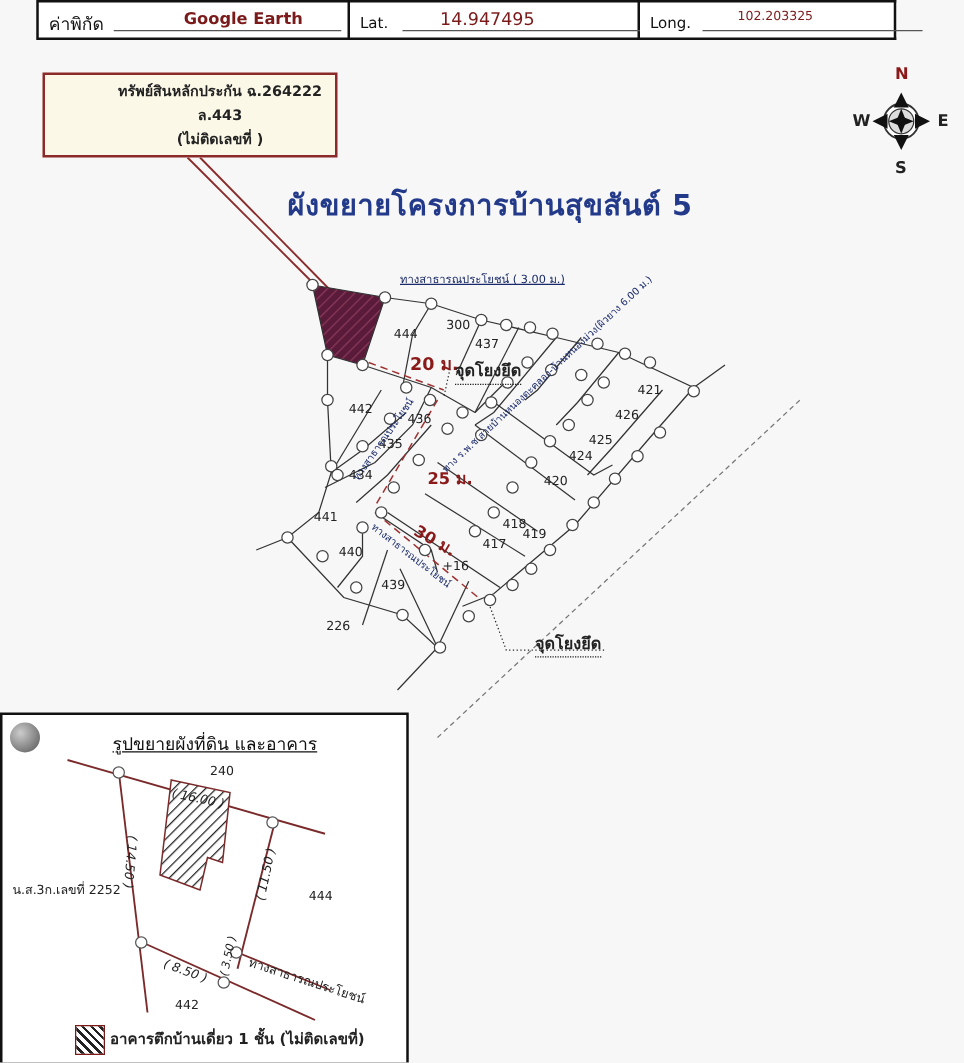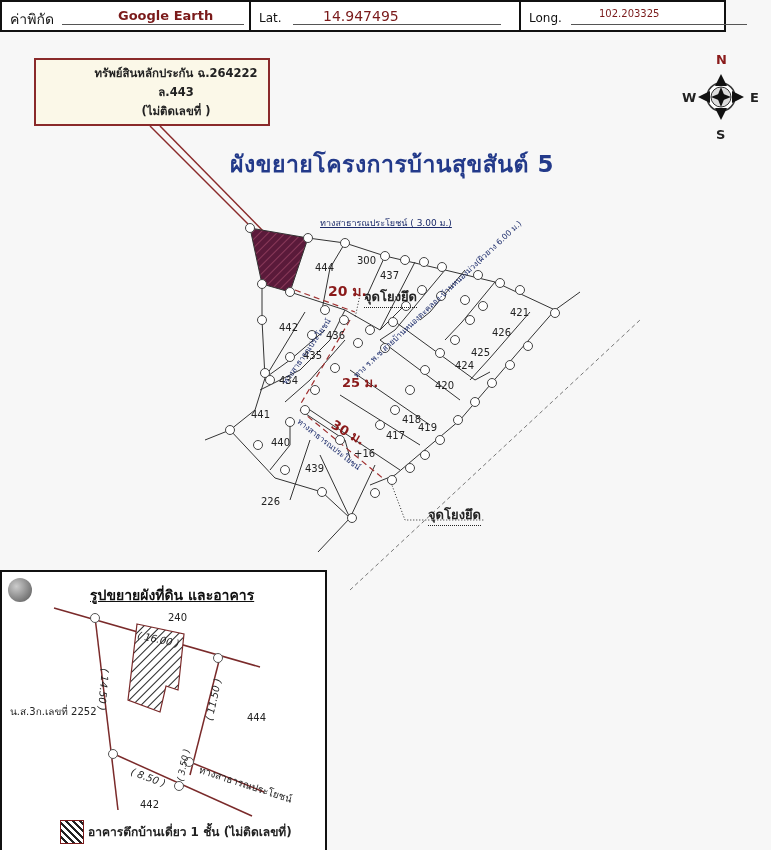--- a/index.html
+++ b/index.html
@@ -1,50 +1,50 @@
 <!DOCTYPE html>
 <html><head>
 <meta charset="utf-8">
 <style>
   html, body { margin:0; padding:0; }
   body { width:771px; height:850px; position:relative; background:#f7f7f7; overflow:hidden;
          font-family:"DejaVu Sans", sans-serif; }
   .header { position:absolute; left:0; top:0; width:771px; height:34px; display:flex; }
   .hcell { height:32px; border:2px solid #111; border-left-width:0; box-sizing:border-box; position:relative; background:#fff; }
-  .hcell:first-child { border-left-width:2px; }
+  .hcell:first-child { border-left-width:2px;margin-left:29px; }
   .hlabel { position:absolute; left:8px; top:6px; font-size:14px; color:#111; }
   .hval { position:absolute; top:6px; font-size:13px; color:#7a1a1a; font-weight:bold; }
   .hline { position:absolute; height:1px; background:#555; bottom:5px; }
   .callout { position:absolute; left:34px; top:58px; width:236px; height:68px; background:#fbf8e8;
              border:2px solid #8a2a2a; box-sizing:border-box; text-align:center; font-size:11.5px;
              font-weight:bold; line-height:19px; color:#222; padding-top:4px;padding-left:48px; }
   .title { position:absolute; left:230px; top:146px; font-size:23px; font-weight:bold; color:#233a8a;
            letter-spacing:0.5px; }
   svg.map { position:absolute; left:0; top:0; }
   .inset { position:absolute; left:0; top:570px; width:327px; height:282px; border:2px solid #111;
            box-sizing:border-box; background:#fff; }
-  .inset-title { position:absolute; left:88px; top:12px; font-size:14px; font-weight:bold; text-decoration:underline; color:#111; }
+  .inset-title { position:absolute; left:88px; top:12px; font-size:14px; font-weight:normal; text-decoration:underline; color:#111; }
   .ball { position:absolute; left:6px; top:6px; width:24px; height:24px; border-radius:50%;
           background:radial-gradient(circle at 35% 35%, #ccc, #777 70%, #555); }
   .lbl { position:absolute; font-size:10px; color:#222; white-space:nowrap; }
   .legend { position:absolute; left:58px; top:248px; font-size:12px; font-weight:bold; color:#222; }
   .legend-swatch { display:inline-block; width:22px; height:22px; vertical-align:middle; margin-right:4px;
                    border:1px solid #7a1a1a;
                    background:repeating-linear-gradient(45deg, #fff 0 3px, #222 3px 5px); }
 </style>
 </head>
 <body>
 
 <div class="header">
   <div class="hcell" style="width:251px">
     <span class="hlabel">ค่าพิกัด</span>
     <span class="hval" style="left:116px">Google Earth</span>
     <span class="hline" style="left:60px;width:182px"></span>
   </div>
-  <div class="hcell" style="width:270px">
+  <div class="hcell" style="width:232px">
     <span class="hlabel" style="top:9px;font-size:12px">Lat.</span>
     <span class="hval" style="left:72px;font-weight:normal;font-size:14px;color:#7a1a1a">14.947495</span>
     <span class="hline" style="left:42px;width:208px"></span>
   </div>
   <div class="hcell" style="width:205px">
     <span class="hlabel" style="top:9px;font-size:12px">Long.</span>
     <span class="hval" style="left:78px;font-weight:normal;font-size:10px;color:#7a1a1a">102.203325</span>
     <span class="hline" style="left:50px;width:176px"></span>
   </div>
 </div>

